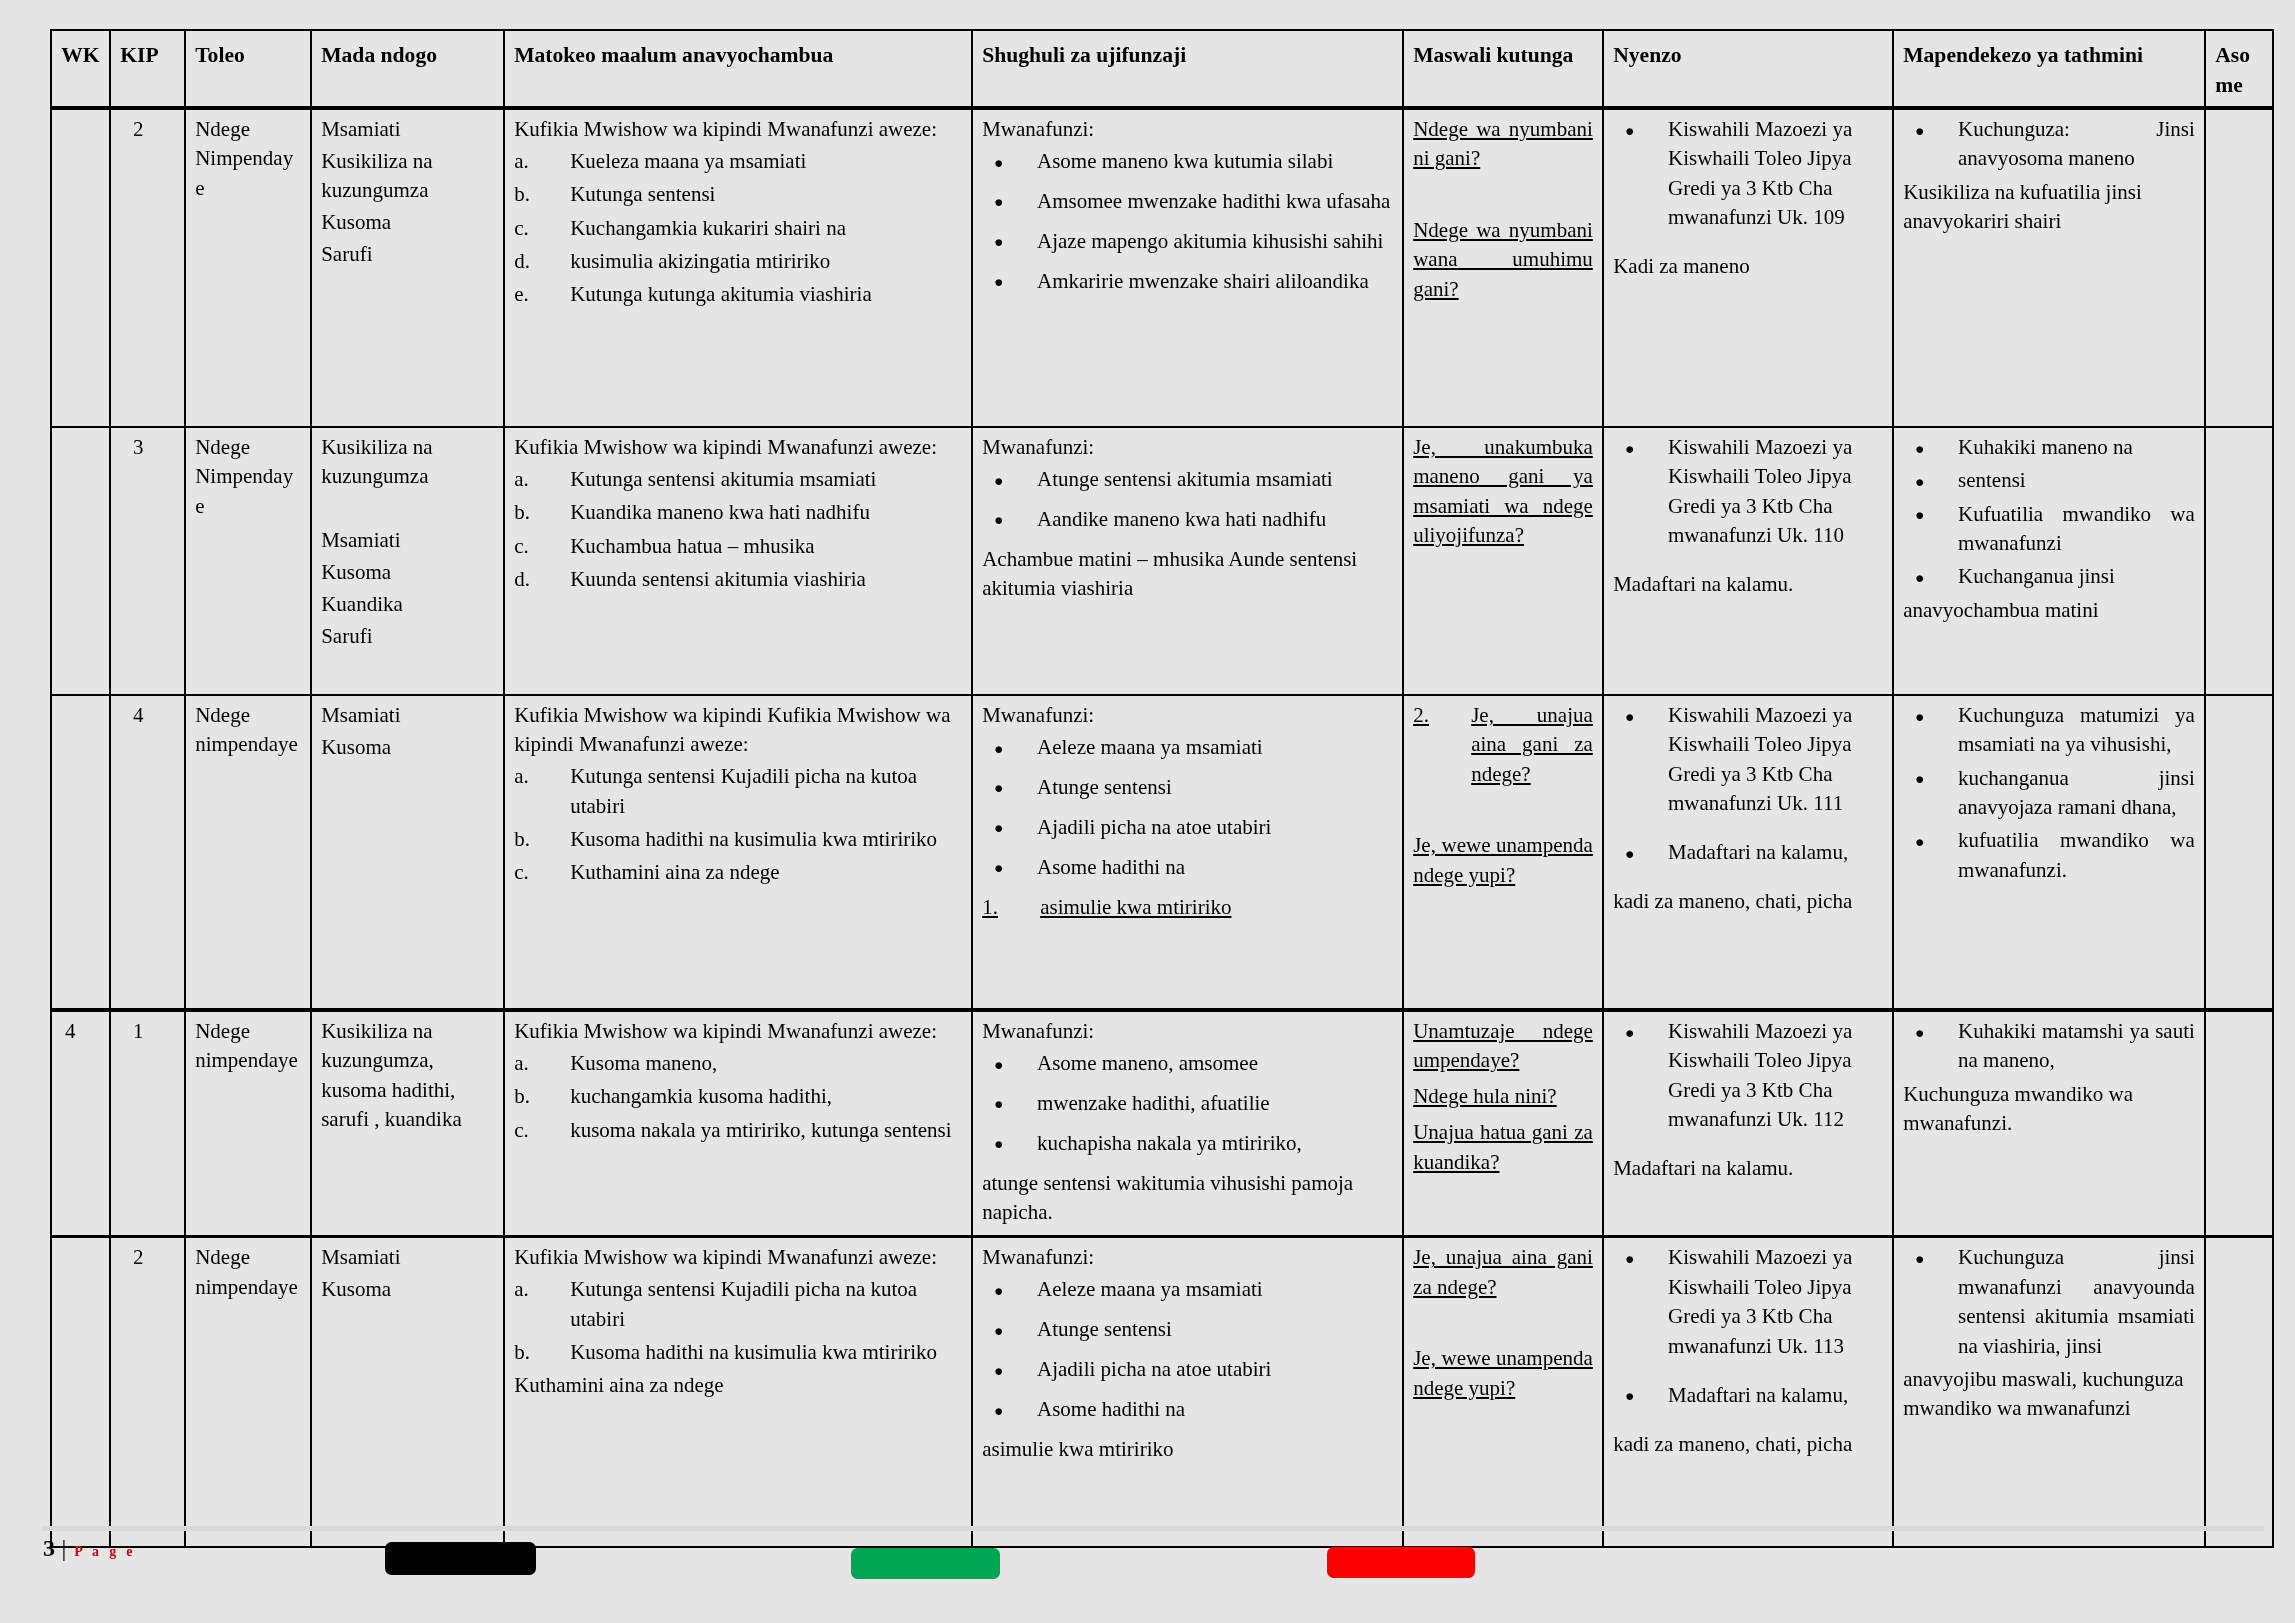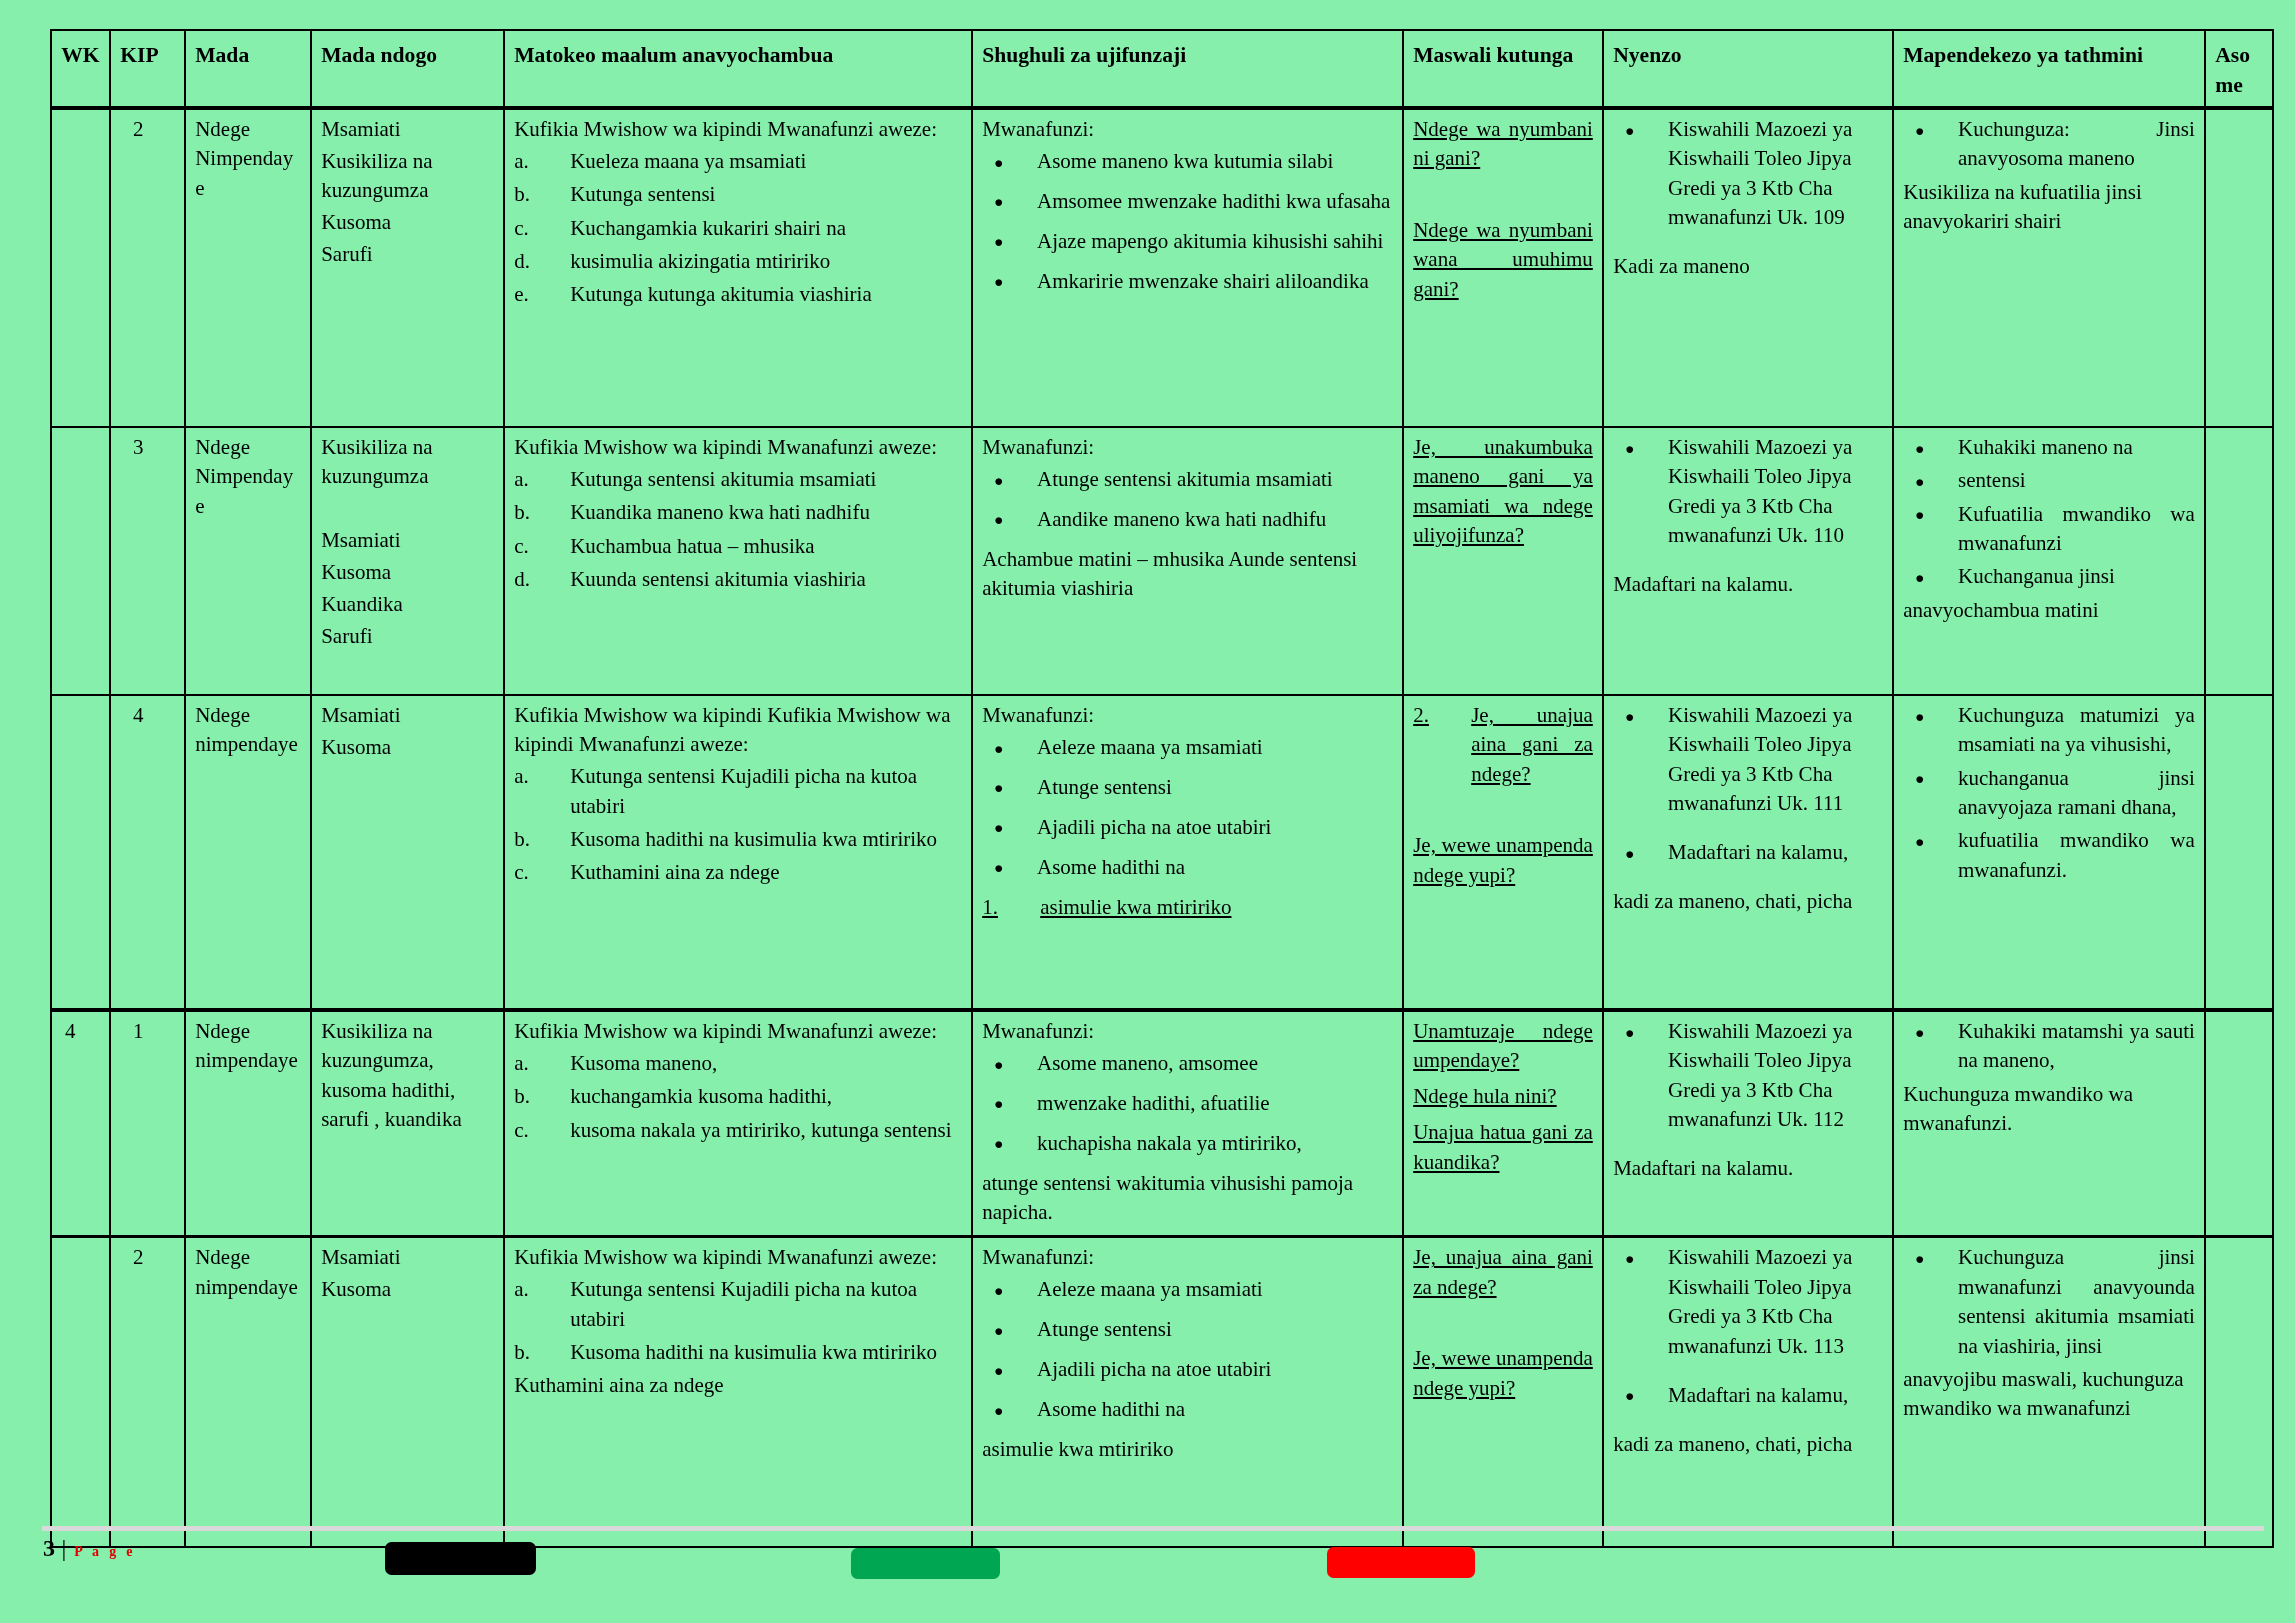--- a/index.html
+++ b/index.html
@@ -1,17 +1,17 @@
 <!DOCTYPE html>
 <html style="font-size:10.5px"><head>
 <meta charset="utf-8">
 <style>
   html,body{margin:0;padding:0;background:#ffffff;}
   body{width:2295px;height:1623px;position:relative;font-family:"Liberation Serif","DejaVu Serif",serif;color:#000;}
-  .page{position:absolute;inset:0;background:#86efac;}
+  .page{position:absolute;inset:0;background:#e5e5e5;}
 
   table.sow{position:absolute;left:50px;top:29px;width:2222px;border-collapse:collapse;table-layout:fixed;border:2.6px solid #000;}
   td,th{border:2px solid #000;vertical-align:top;padding:5.2px 9.2px;font-size:21px;line-height:1.40;overflow-wrap:anywhere;}
   th{text-align:left;font-weight:bold;font-size:21.6px;padding-top:9.2px;border-bottom:4.6px solid #000;}
   tr.r1{height:319px;} tr.r2{height:268px;} tr.r3{height:315px;} tr.r4{height:216px;} tr.r5{height:310px;}
   tr.r4 td{border-top:4.6px solid #000;border-bottom:3.9px solid #000;}
   thead tr{height:67px;}
 
   .cell p{margin:0 0 2.6px;}
   .cell p:empty{min-height:29px;}
@@ -63,21 +63,21 @@
         <col style="width:431px">
         <col style="width:200px">
         <col style="width:290px">
     <col style="width:312px">
         <col style="width:68px">
   </colgroup>
   <thead>
     <tr>
       <th>WK</th>
       <th>KIP</th>
-      <th>Mada</th>
+      <th>Toleo</th>
       <th>Mada ndogo</th>
       <th>Matokeo maalum anavyochambua</th>
       <th>Shughuli za ujifunzaji</th>
       <th>Maswali kutunga</th>
       <th>Nyenzo</th>
       <th>Mapendekezo ya tathmini</th>
       <th>Asome</th>
     </tr>
   </thead>
   <tbody>

